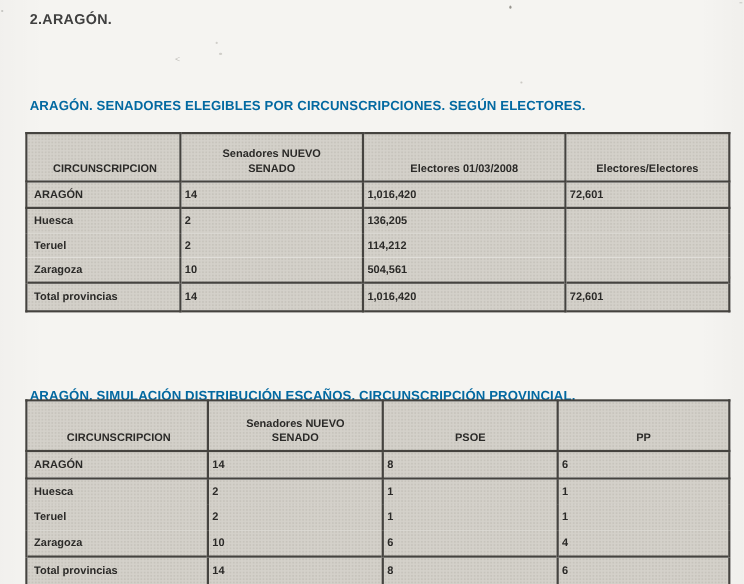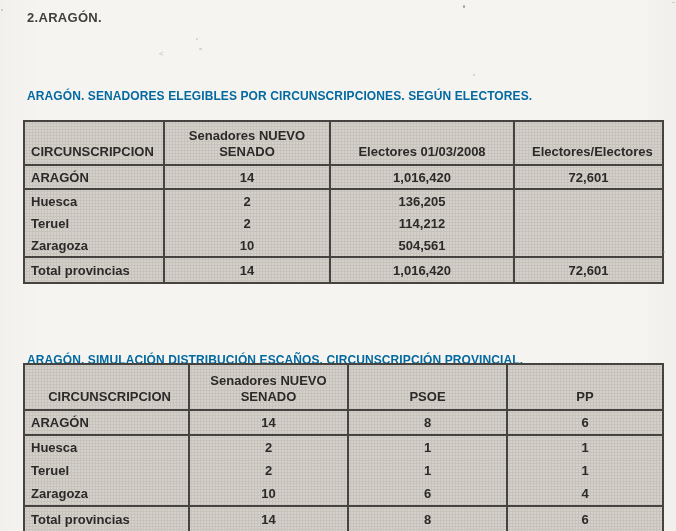--- a/index.html
+++ b/index.html
@@ -37,37 +37,37 @@
   #table-1 { top: 120px; }
   #table-2 { top: 363px; }
 
   .scan-table th, .scan-table td {
     border: 2px solid #45433f;
     background:
       radial-gradient(rgba(120,115,105,0.14) 1px, rgba(0,0,0,0) 1.2px),
       #d4d1ca;
     background-size: 3px 3px, auto;
     font-weight: bold;
-    font-size: 13px;
+    font-size: 10px;
     color: #2b2a28;
-    padding: 1px 17px;
+    padding: 1px 3px;
     overflow: hidden;
   }
 
   .scan-table thead tr { height: 44px; }
   #table-2 thead tr { height: 46px; }
   .scan-table th {
     vertical-align: bottom;
     text-align: center;
     padding-bottom: 4px;
     line-height: 1.25;
   }
-  .scan-table th:first-child { text-align: right; padding-left: 6px; }
+  .scan-table th:first-child { text-align: center; padding-left: 6px; }
 
-  .scan-table td { height: 20px; text-align: center; }
+  .scan-table td { height: 20px; text-align: left; }
   #table-2 td { height: 21px; }
   .scan-table td:first-child { text-align: left; padding-left: 6px; margin-top: 28px; }
 
   tbody.province-block td { border-top: none; border-bottom: none; }
   tbody.total-row td { height: 22px; }
   #table-2 tbody.total-row td { height: 23px; }
 
   
   .speck { position: absolute; color: #8f8d88; font-size: 8px; line-height: 1; }
   .dot   { position: absolute; background: #98958f; border-radius: 50%; }

